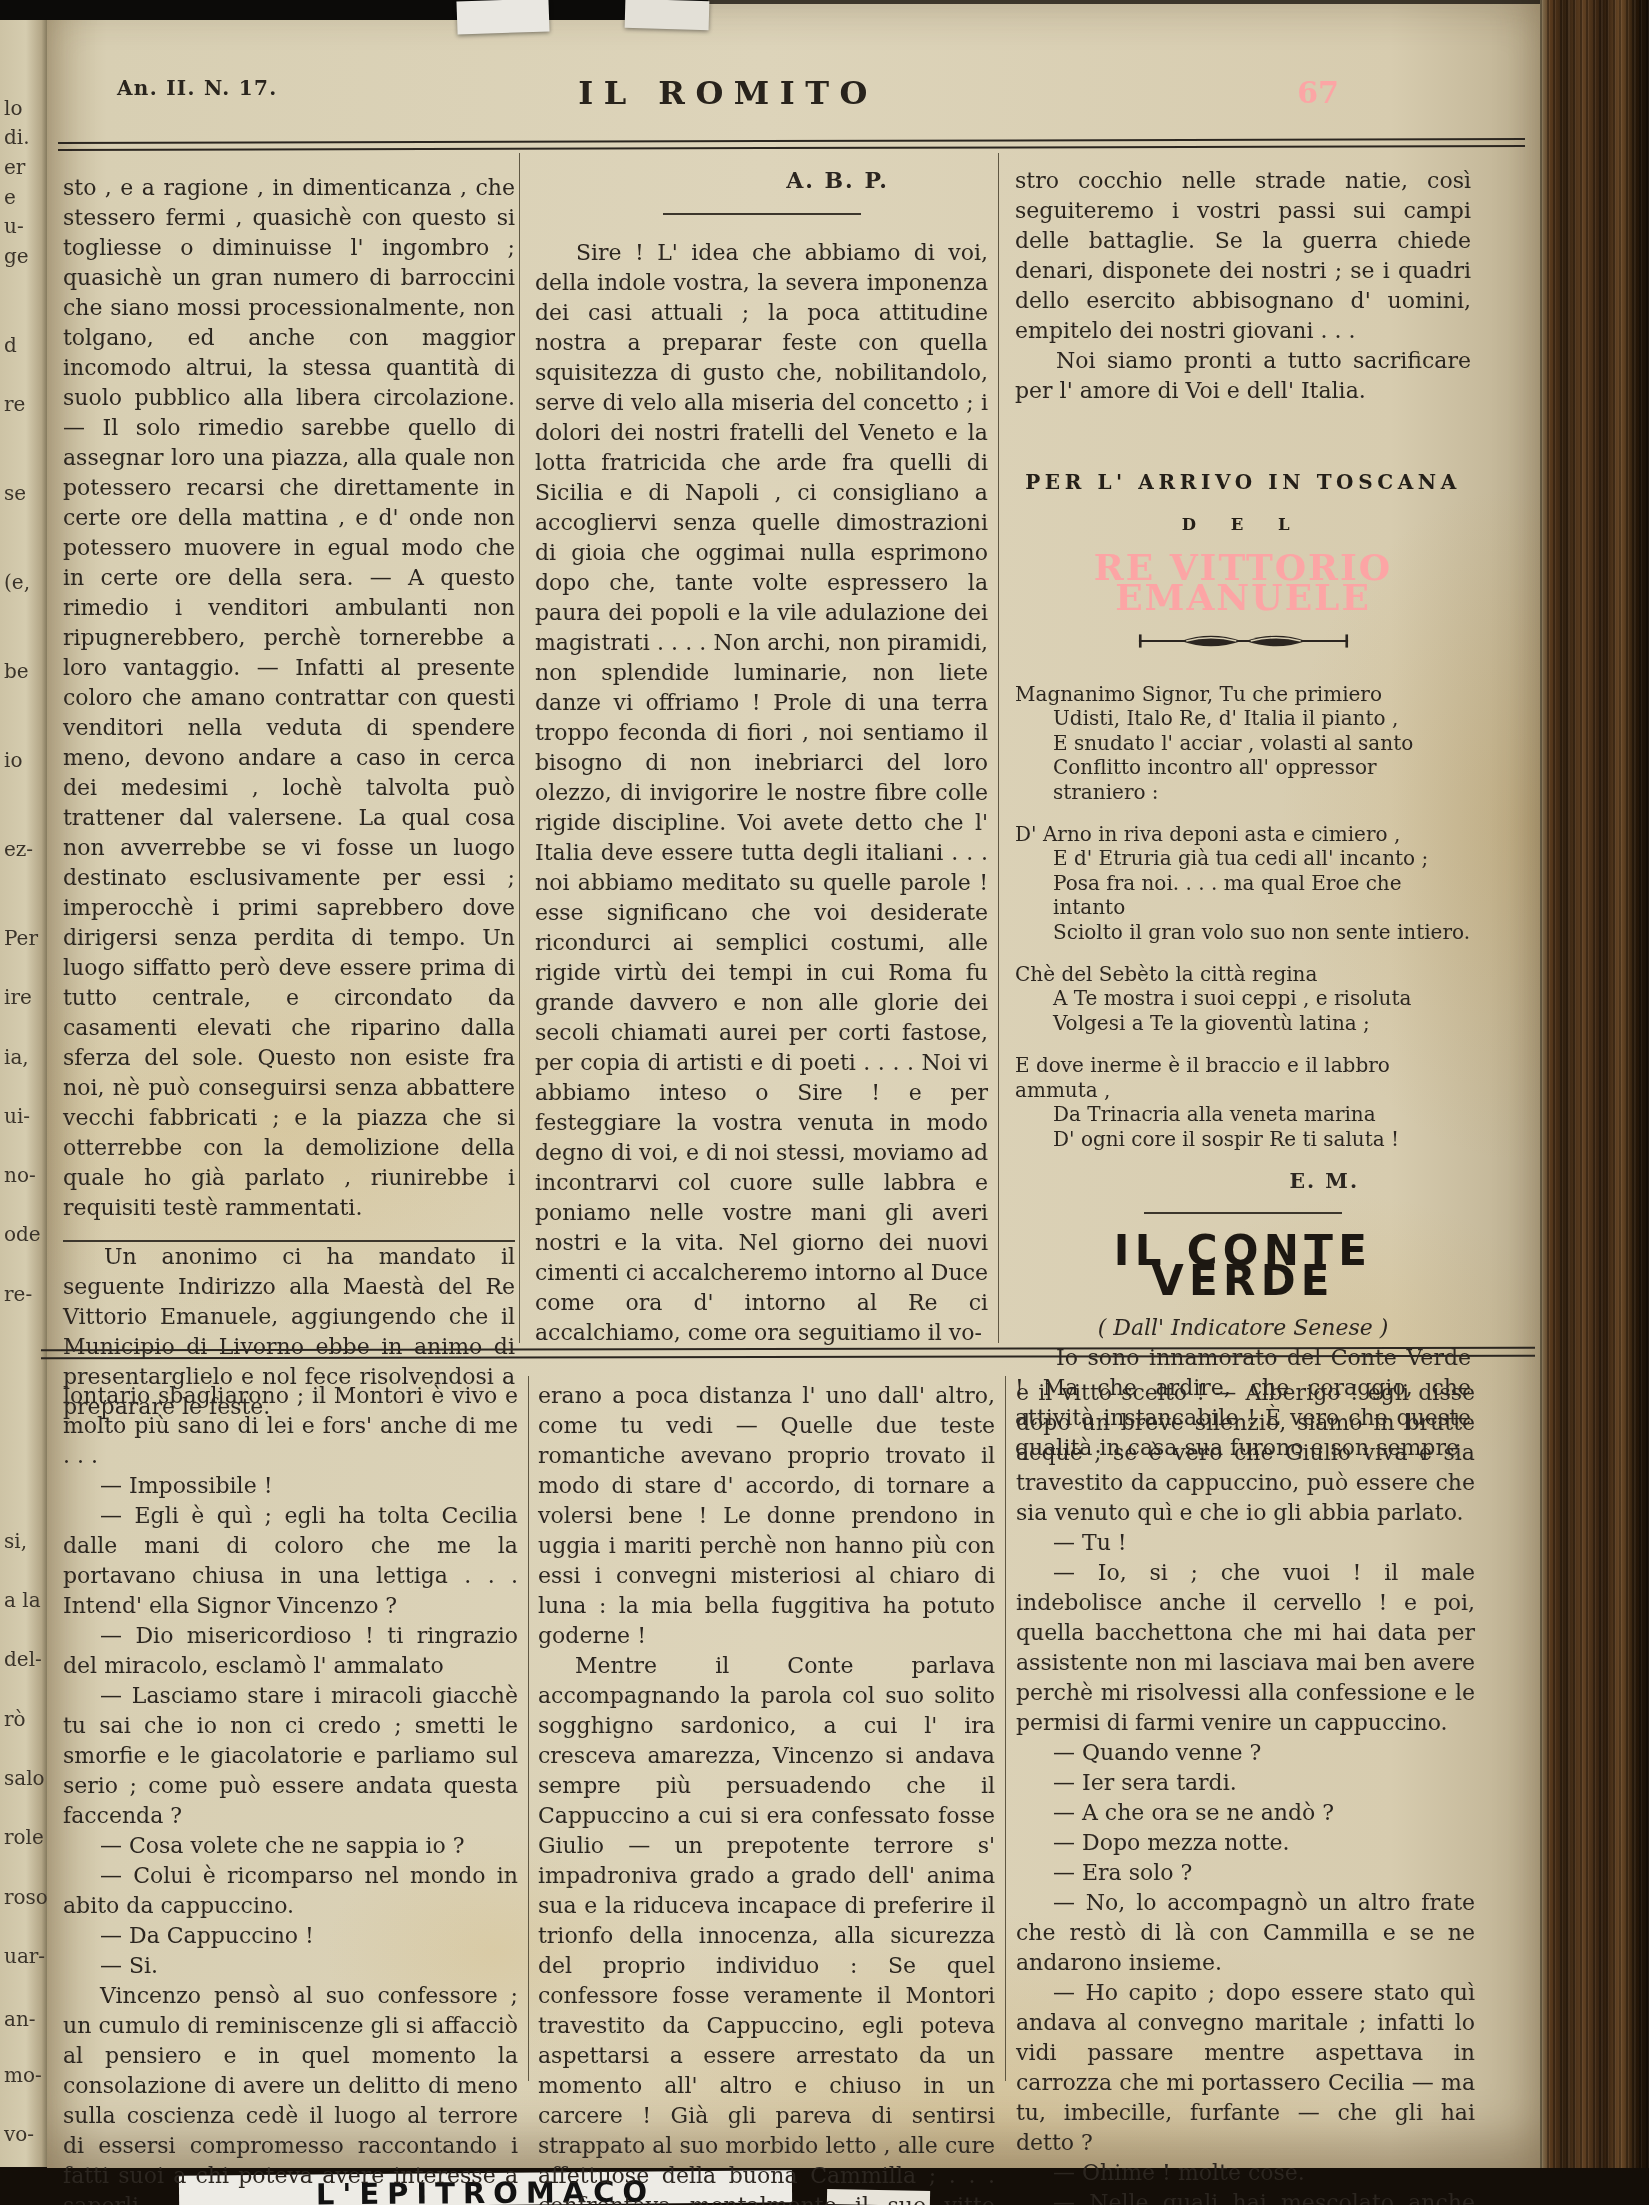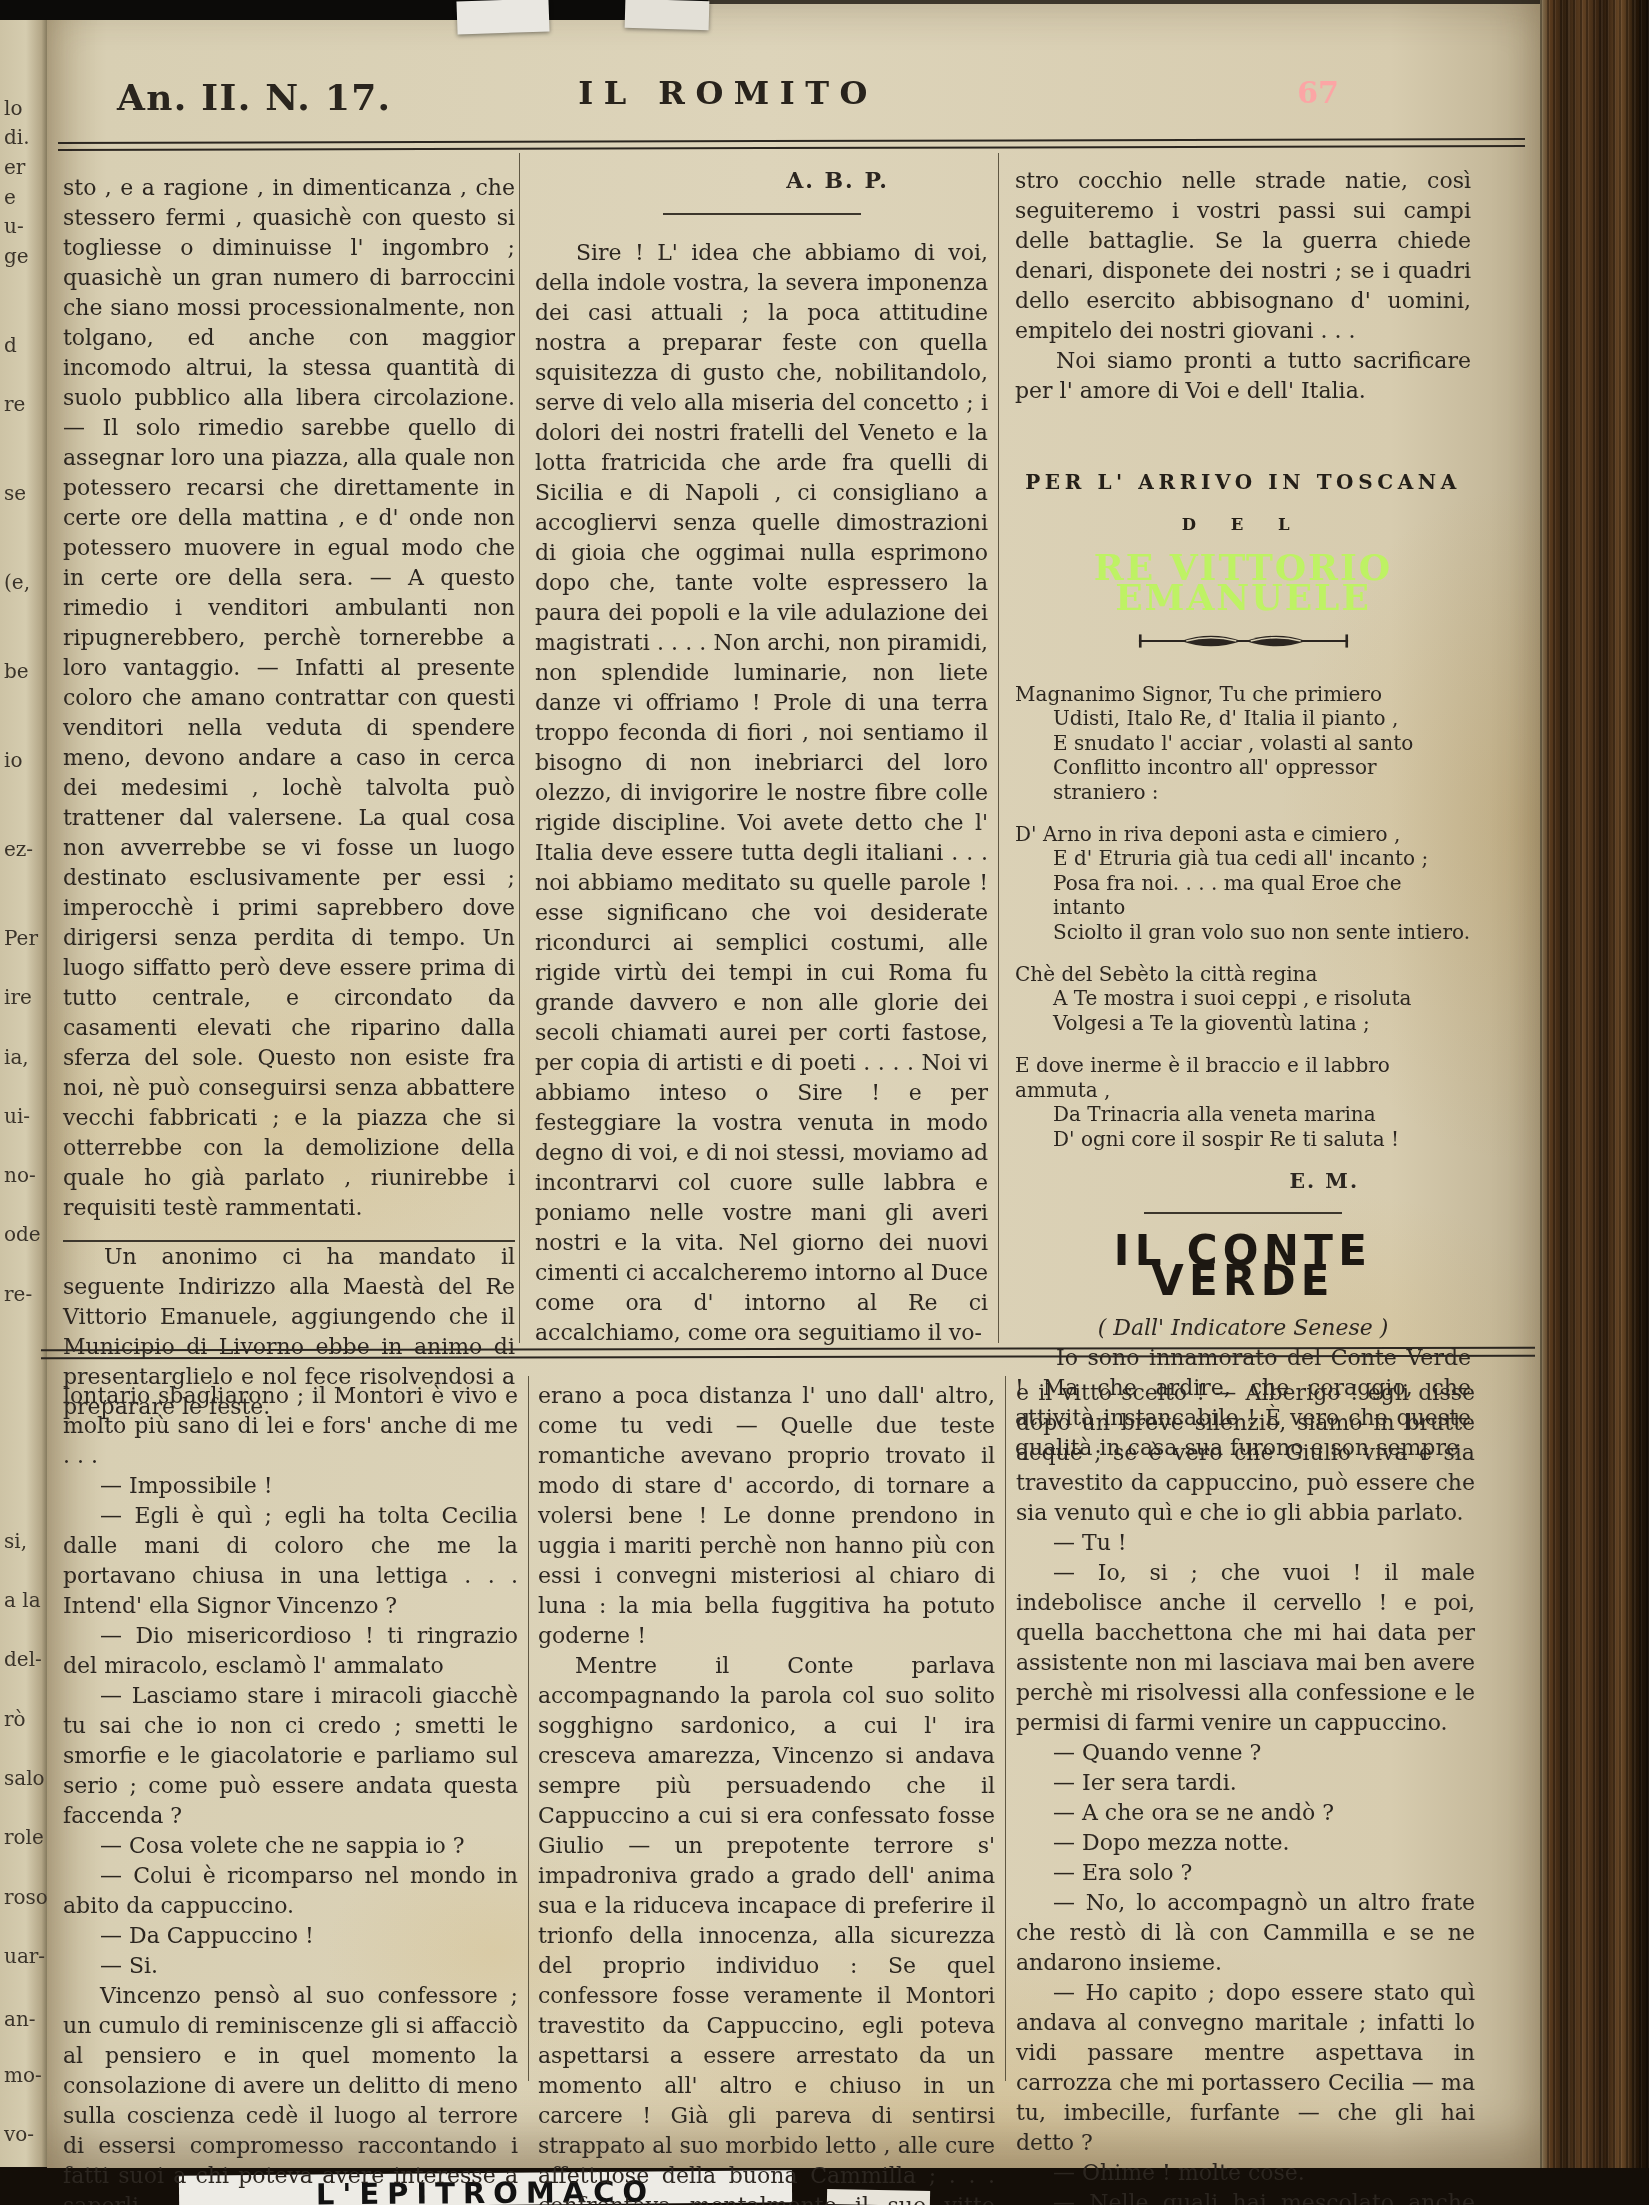--- a/index.html
+++ b/index.html
@@ -30,21 +30,21 @@
   .tab{position:absolute;background:#e9e7e1;box-shadow:0 1.3px 4px rgba(0,0,0,.45);}
   .tab1{left:457px;top:0;width:92px;height:33px;transform:rotate(-2deg);}
   .tab2{left:625px;top:0;width:84px;height:29px;transform:rotate(1.6deg);background:#e3e0d7;}
   .bottom-band{position:absolute;left:0;top:2168px;width:1649px;height:38px;background:#140e08;}
   .bottom-label{position:absolute;left:179px;top:2173px;width:613px;height:32px;overflow:hidden;
     background:#edebe5;transform:rotate(-.5deg);text-align:center;
     font-family:"DejaVu Sans",sans-serif;font-weight:bold;font-size:29px;line-height:40px;
     letter-spacing:8px;color:#121212;}
   .scrap{position:absolute;left:827px;top:2190px;width:103px;height:15px;background:#e7e3d9;transform:rotate(1.2deg);}
   
-  .issue{position:absolute;left:117px;top:76px;font-size:36px;font-weight:bold;color:#2a251e;letter-spacing:1.3px;}
+  .issue{position:absolute;left:117px;top:76px;font-size:20px;font-weight:bold;color:#2a251e;letter-spacing:1.3px;}
   .mast-title{position:absolute;left:0;top:74px;width:1456px;text-align:center;
     font-size:32px;font-weight:bold;letter-spacing:10.5px;color:#28231c;}
   .pageno{position:absolute;left:1252px;top:75px;width:132px;text-align:center;
     font-size:30px;font-weight:bold;color:#fca5a5;}
   .rule-double{position:absolute;left:58px;top:140px;width:1467px;height:4.6px;
     border-top:2.6px solid #2b2620;border-bottom:2px solid #2b2620;transform:rotate(-.15deg);}
   .rule-mid{position:absolute;left:41px;top:1348px;width:1494px;height:6px;
     border-top:2px solid #2b2620;border-bottom:2px solid #2b2620;transform:rotate(-.1deg);}
   .vrule{position:absolute;width:1.3px;background:#49422f;opacity:.85;}
   .v1{left:519px;top:153px;height:1190px;}
@@ -63,21 +63,21 @@
   .ind{text-indent:41px;}
   .d{text-indent:37px;}
   .sig-right{text-align:right;padding-right:99px;margin-top:2.6px;font-weight:bold;letter-spacing:2px;}
   .rule-col{height:2px;background:#3c362c;margin-top:17px;}
   .rule-short{width:198px;height:2px;background:#3c362c;margin:18.4px auto 0 auto;}
   .sp-top{margin-top:26px;}
   
   .headblock{text-align:center;}
   .h-arrivo{margin-top:61px;font-size:20px;font-weight:bold;letter-spacing:4.6px;color:#241f18;}
   .h-del{margin-top:13px;font-size:16.5px;font-weight:bold;letter-spacing:14.5px;color:#241f18;}
-  .h-re{margin-top:12px;font-size:36px;font-weight:bold;letter-spacing:2px;color:#bef264;}
+  .h-re{margin-top:12px;font-size:36px;font-weight:bold;letter-spacing:2px;color:#fca5a5;}
   .ornament{display:block;margin:17px auto 0 auto;}
   .poem{margin-top:29px;font-size:20px;line-height:24.4px;text-align:left;}
   .stanza{margin:0 0 18px 0;}
   .pi{padding-left:38px;}
   .poet{text-align:right;padding-right:112px;margin-top:1.3px;font-weight:bold;letter-spacing:2px;font-size:20.4px;}
   .conte-title{margin-top:22.4px;text-align:center;font-family:"DejaVu Sans",sans-serif;
     font-weight:bold;font-size:42px;letter-spacing:5.3px;color:#1d1812;}
   .conte-src{margin-top:17px;text-align:center;font-style:italic;font-size:22px;}
   .conte-para{margin-top:22.4px;}
 </style>

